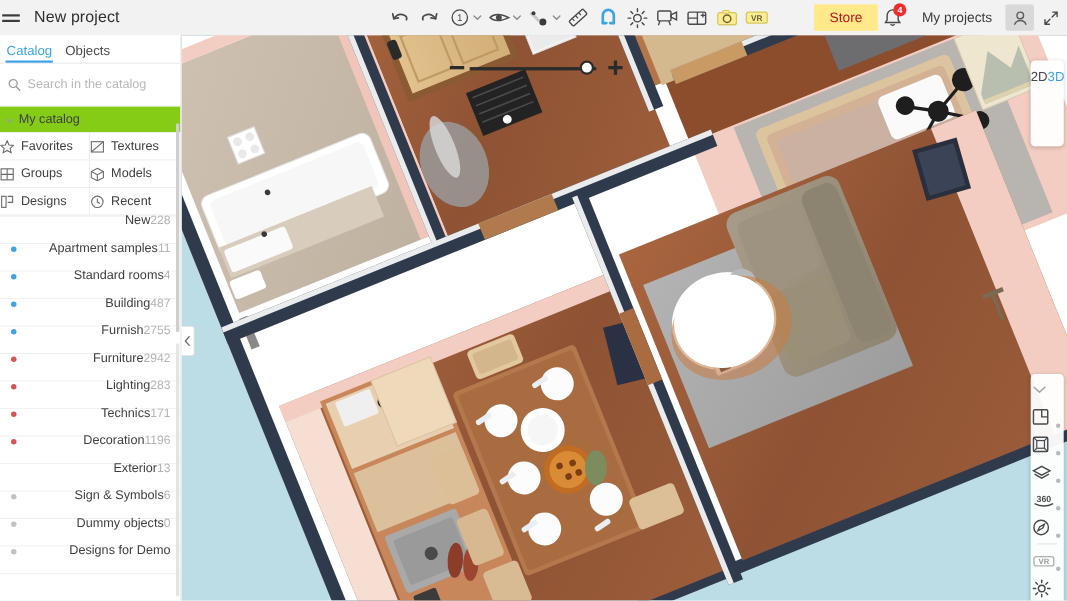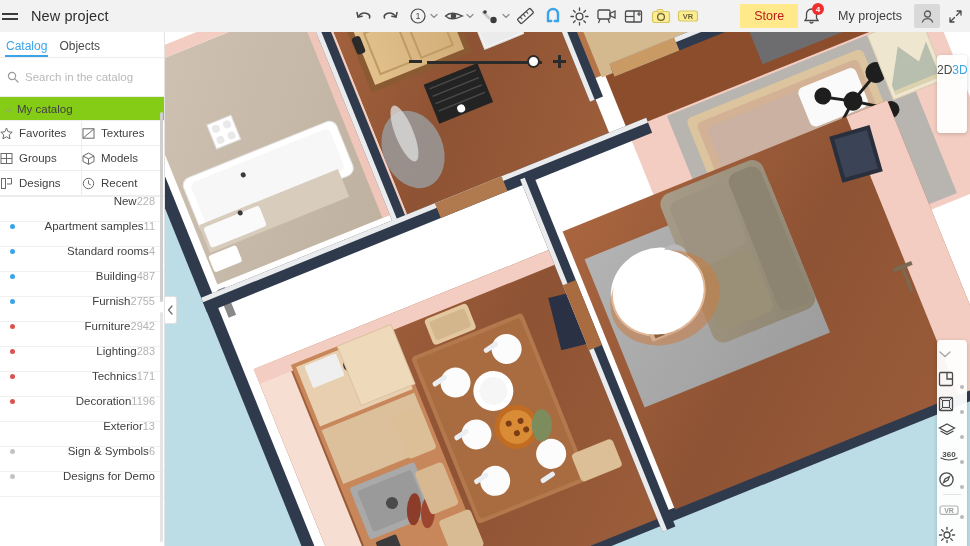--- a/index.html
+++ b/index.html
@@ -710,20 +710,25 @@
           <span class="cname">Exterior</span>
           <span class="ccount">13</span>
         </div>
         <div class="crow">
           <span class="dot" style="background: rgb(195, 195, 195);"></span>
           <span class="cname">Sign &amp; Symbols</span>
           <span class="ccount">6</span>
         </div>
         <div class="crow">
           <span class="dot" style="background: rgb(195, 195, 195);"></span>
+          <span class="cname">Dummy objects</span>
+          <span class="ccount">0</span>
+        </div>
+        <div class="crow">
+          <span class="dot" style="background: rgb(195, 195, 195);"></span>
           <span class="cname">Designs for Demo</span>
           <span class="ccount"></span>
         </div>
       </div>
 
     <div class="sb-scroll"></div>
     <div class="sb-scroll2"></div>
   </div>
 
   <div class="collapse-handle">

